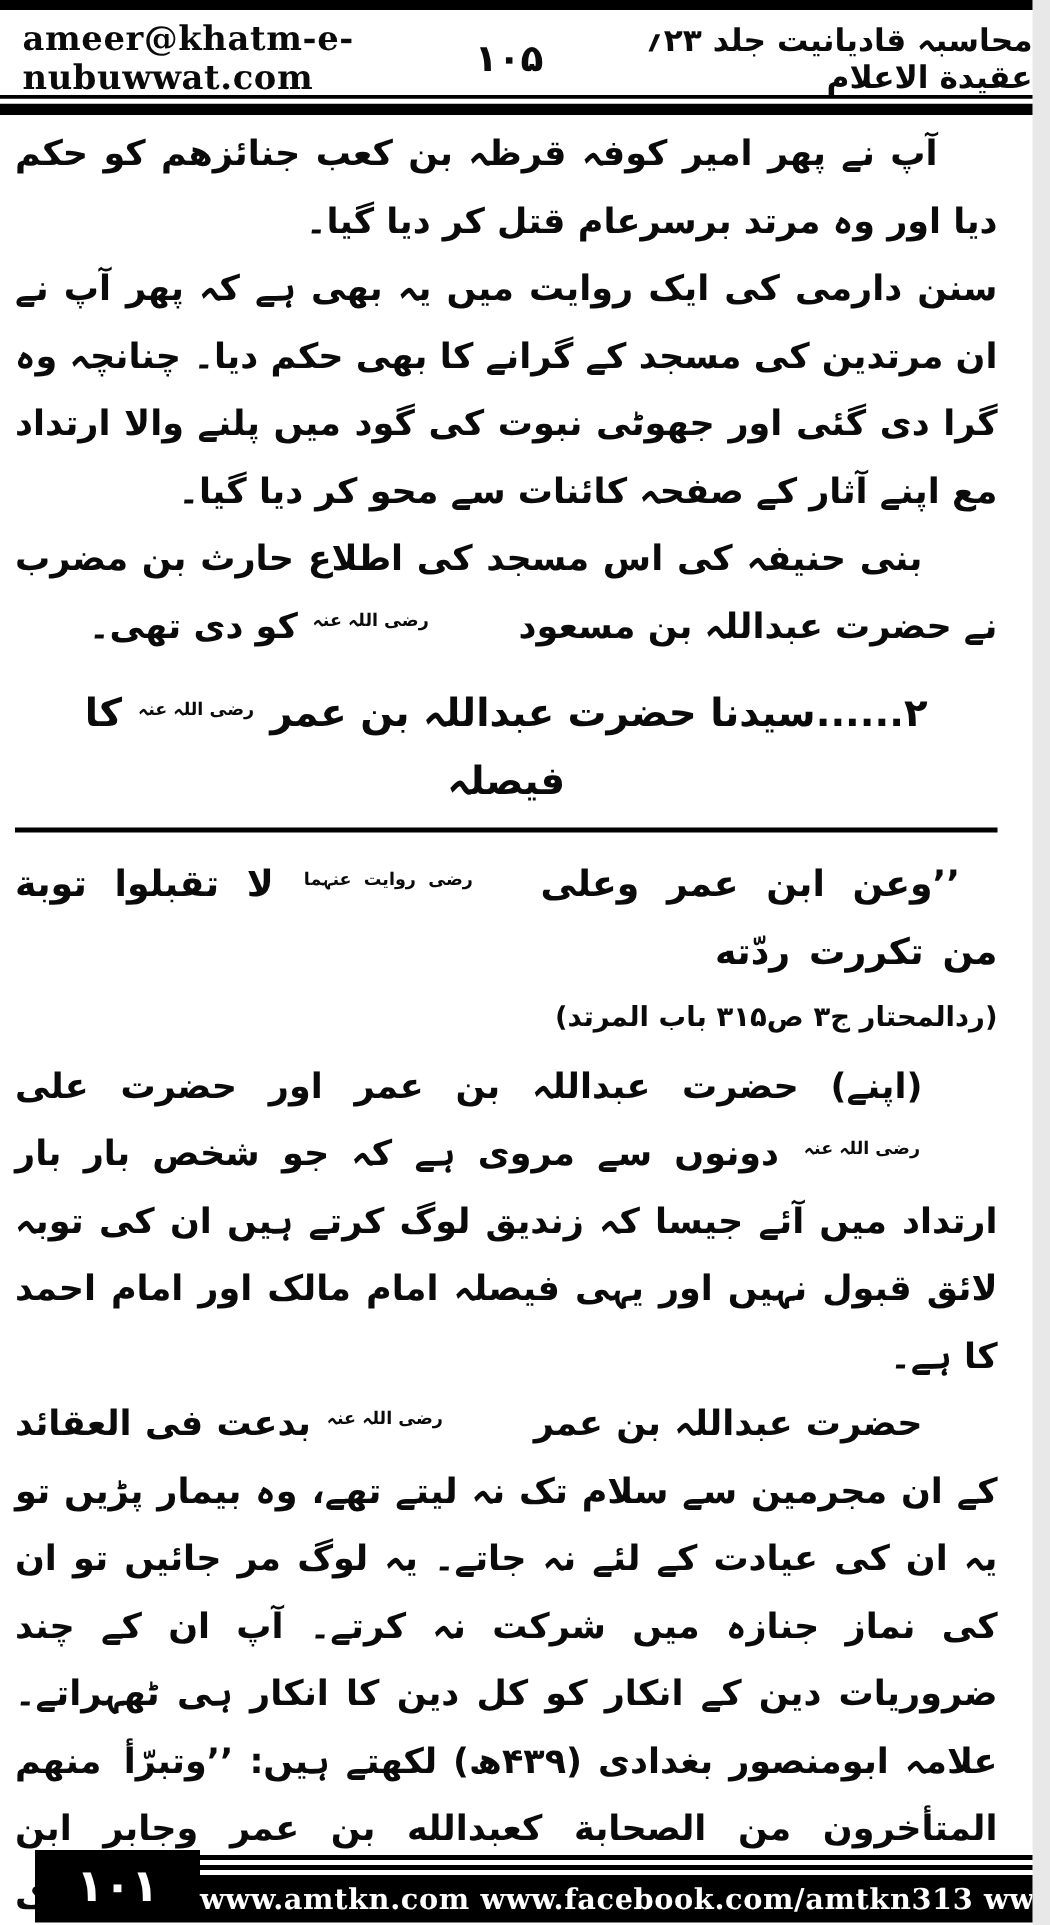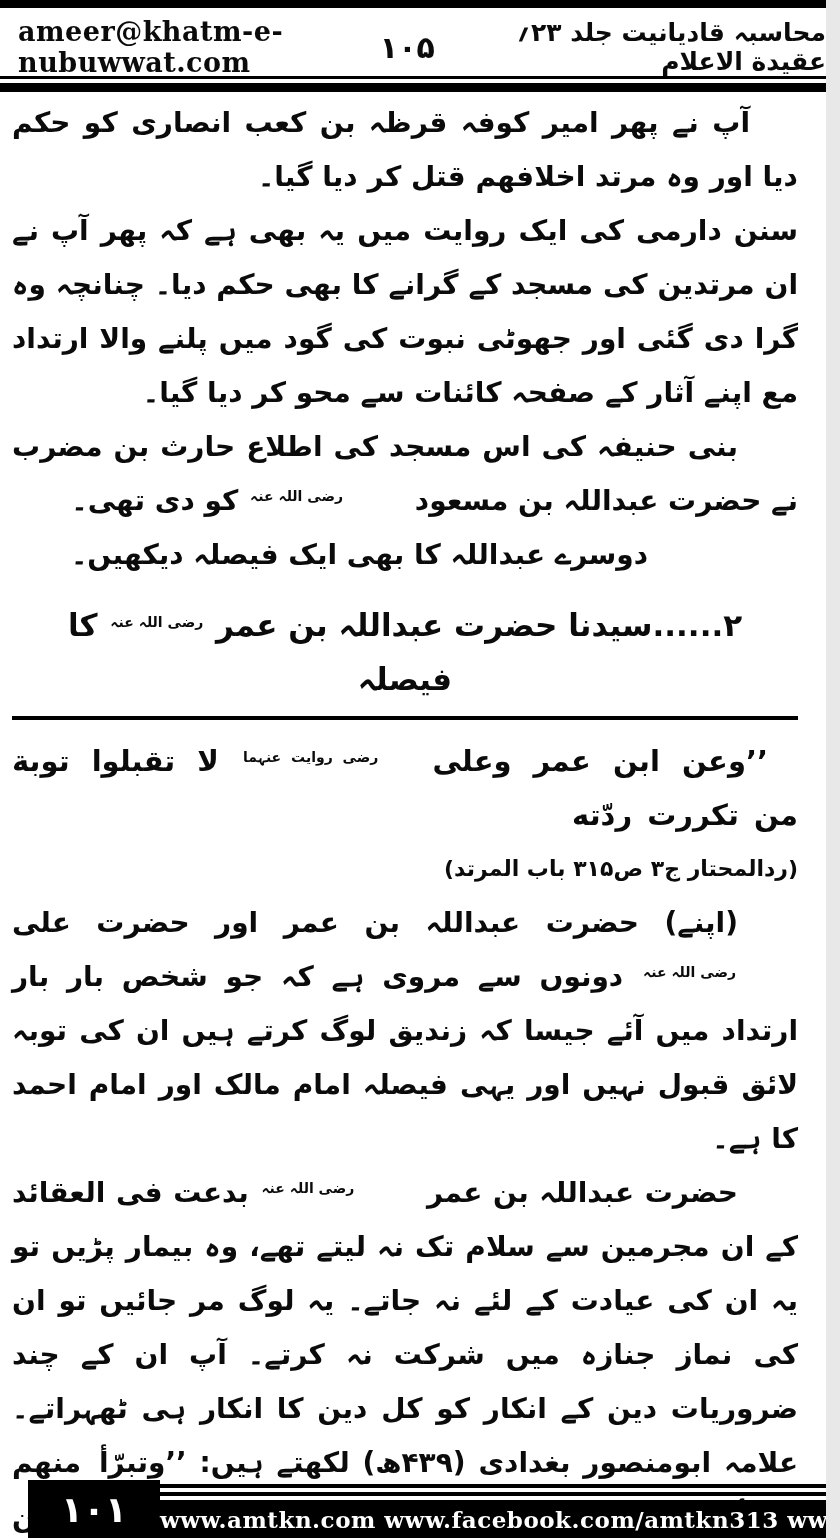--- a/index.html
+++ b/index.html
@@ -93,27 +93,26 @@
     <span class="hdr-title">محاسبہ قادیانیت جلد ۲۳؍ عقیدة الاعلام</span>
   </div>
 
   <div class="rule-top">
     <div class="thin"></div>
     <div class="thick"></div>
   </div>
 
   <div class="bodytext">
 
-    <p class="u ind1"><span>آپ نے پھر امیر کوفہ قرظہ بن کعب انصاری کو حکم دیا اور وہ مرتد اخلافهم قتل کر دیا گیا۔</span></p>
+    <p class="u ind1"><span>آپ نے پھر امیر کوفہ قرظہ بن کعب جنائزهم کو حکم دیا اور وہ مرتد برسرعام قتل کر دیا گیا۔</span></p>
 
     <p class="u"><span>سنن دارمی کی ایک روایت میں یہ بھی ہے کہ پھر آپ نے ان مرتدین کی مسجد کے گرانے کا بھی حکم دیا۔ چنانچہ وہ گرا دی گئی اور جھوٹی نبوت کی گود میں پلنے والا ارتداد مع اپنے آثار کے صفحہ کائنات سے محو کر دیا گیا۔</span></p>
 
     <p class="u ind2"><span>بنی حنیفہ کی اس مسجد کی اطلاع حارث بن مضرب نے حضرت عبداللہ بن مسعود</span> <span class="hon">رضی اللہ عنہ</span> <span>کو دی تھی۔</span></p>
 
-    <p class="u short-right"><span>دوسرے عبداللہ کا بھی ایک فیصلہ دیکھیں۔</span></p>
 
     <div class="heading-wrap">
       <span class="heading"><span>۲......سیدنا حضرت عبداللہ بن عمر</span> <span class="hon">رضی اللہ عنہ</span> <span>کا فیصلہ</span></span>
     </div>
 
     <p class="u ar quote-l1"><span>’’وعن ابن عمر وعلی</span> <span class="hon">رضی روایت عنہما</span> <span>لا تقبلوا توبة من تکررت ردّته</span></p>
 
     <div class="row">
       <span class="ref">(ردالمحتار ج۳ ص۳۱۵ باب المرتد)</span>
     </div>

